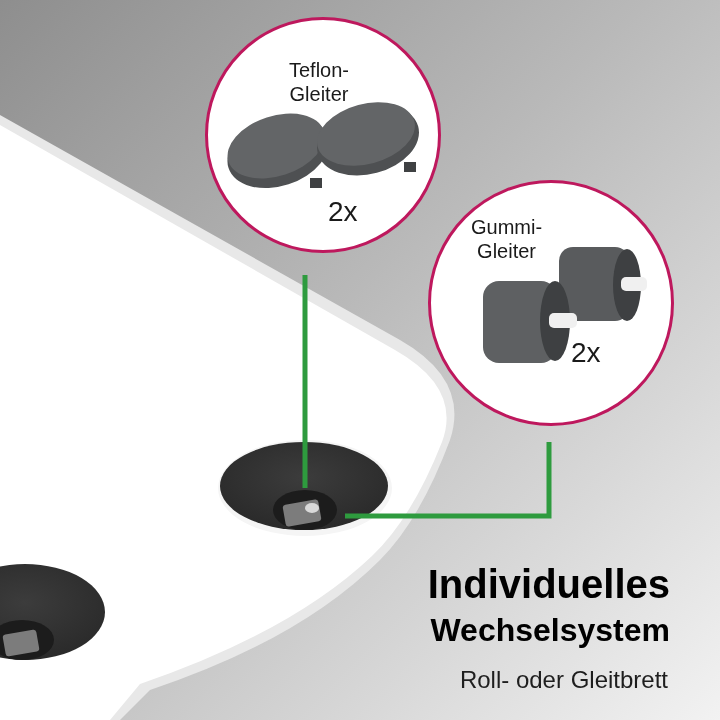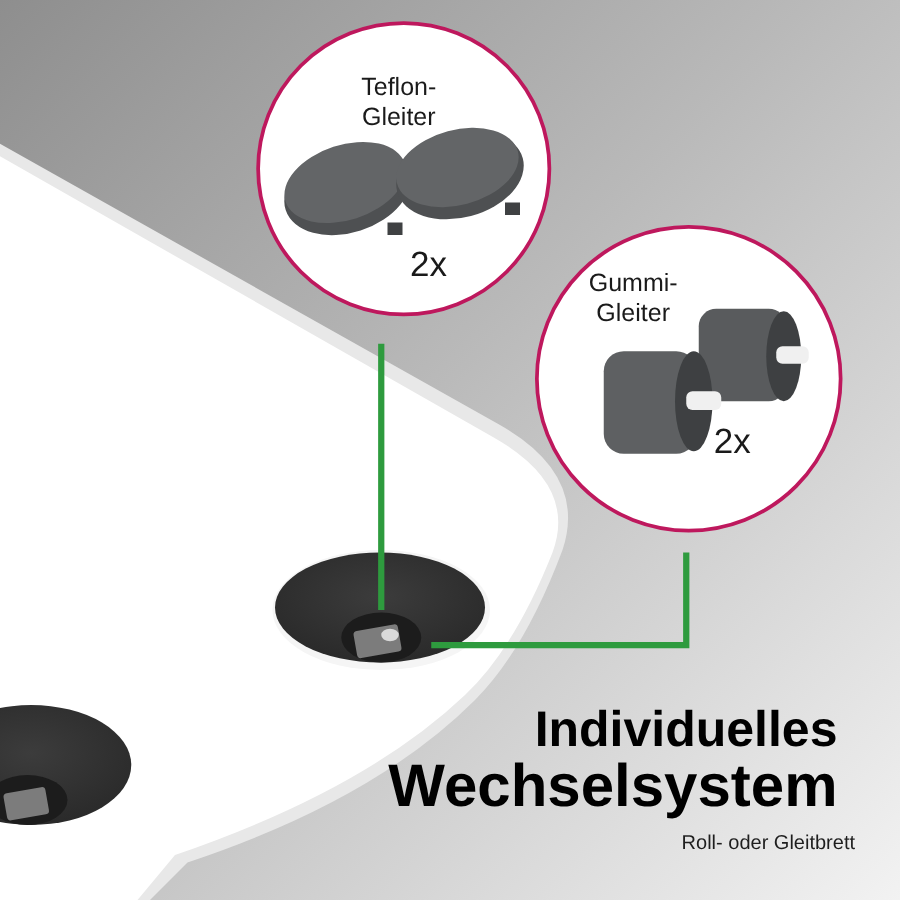--- a/index.html
+++ b/index.html
@@ -11,22 +11,22 @@
   #c1 { left:205px; top:17px; width:236px; height:236px; }
   #c2 { left:428px; top:180px; width:246px; height:246px; }
   .clabel { position:absolute; color:#1a1a1a; font-size:20px; line-height:24px; text-align:center; }
   #c1 .clabel { left:0; width:222px; top:38px; }
   #c2 .clabel { left:40px; top:32px; text-align:center; }
   .qty { position:absolute; font-size:28px; color:#1a1a1a; line-height:40px; }
   #c1 .qty { left:120px; top:172px; }
   #c2 .qty { left:140px; top:150px; }
   .title { position:absolute; right:50px; text-align:right; color:#000000; font-weight:bold; }
   #t1 { top:560px; font-size:40px; line-height:48px; }
-  #t2 { top:606px; font-size:48px; line-height:48px; }
-  #sub { position:absolute; right:36px; top:666px; font-size:16px; color:#1e1e1e; }
+  #t2 { top:606px; font-size:32px; line-height:48px; }
+  #sub { position:absolute; right:52px; top:666px; font-size:24px; color:#1e1e1e; }
 </style>
 </head>
 <body>
 
 <svg id="scene" viewBox="0 0 720 720" xmlns="http://www.w3.org/2000/svg">
   <defs>
     <linearGradient id="bg" x1="0" y1="0" x2="1" y2="1">
       <stop offset="0" stop-color="#8e8e8e"></stop>
       <stop offset="0.45" stop-color="#b9b9b9"></stop>
       <stop offset="0.75" stop-color="#d8d8d8"></stop>

